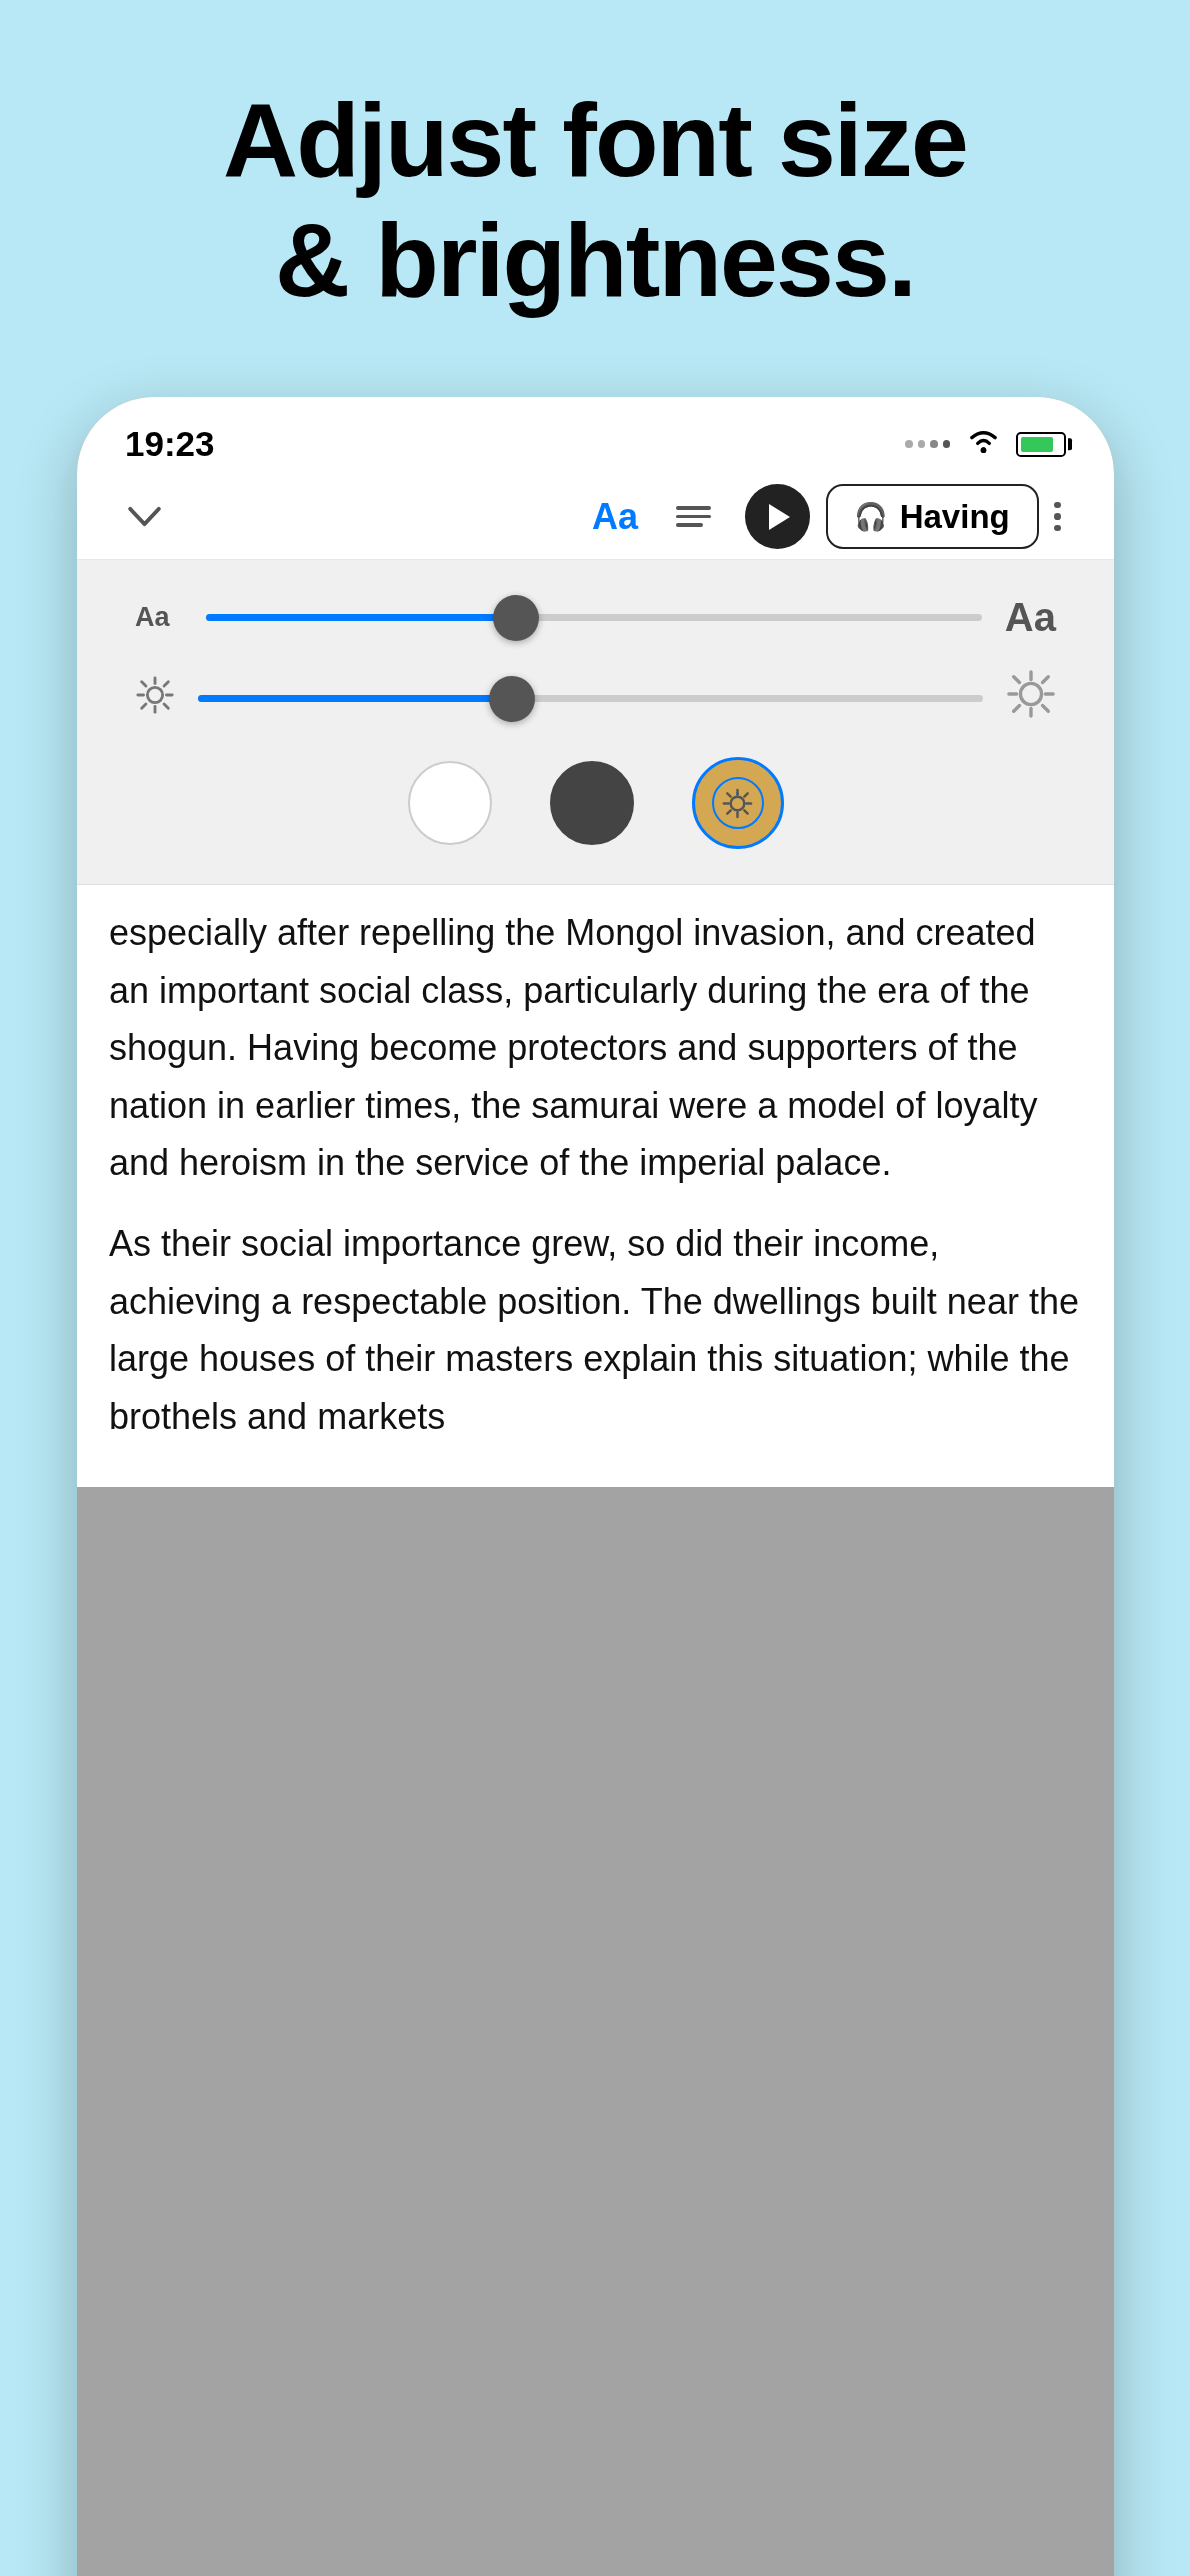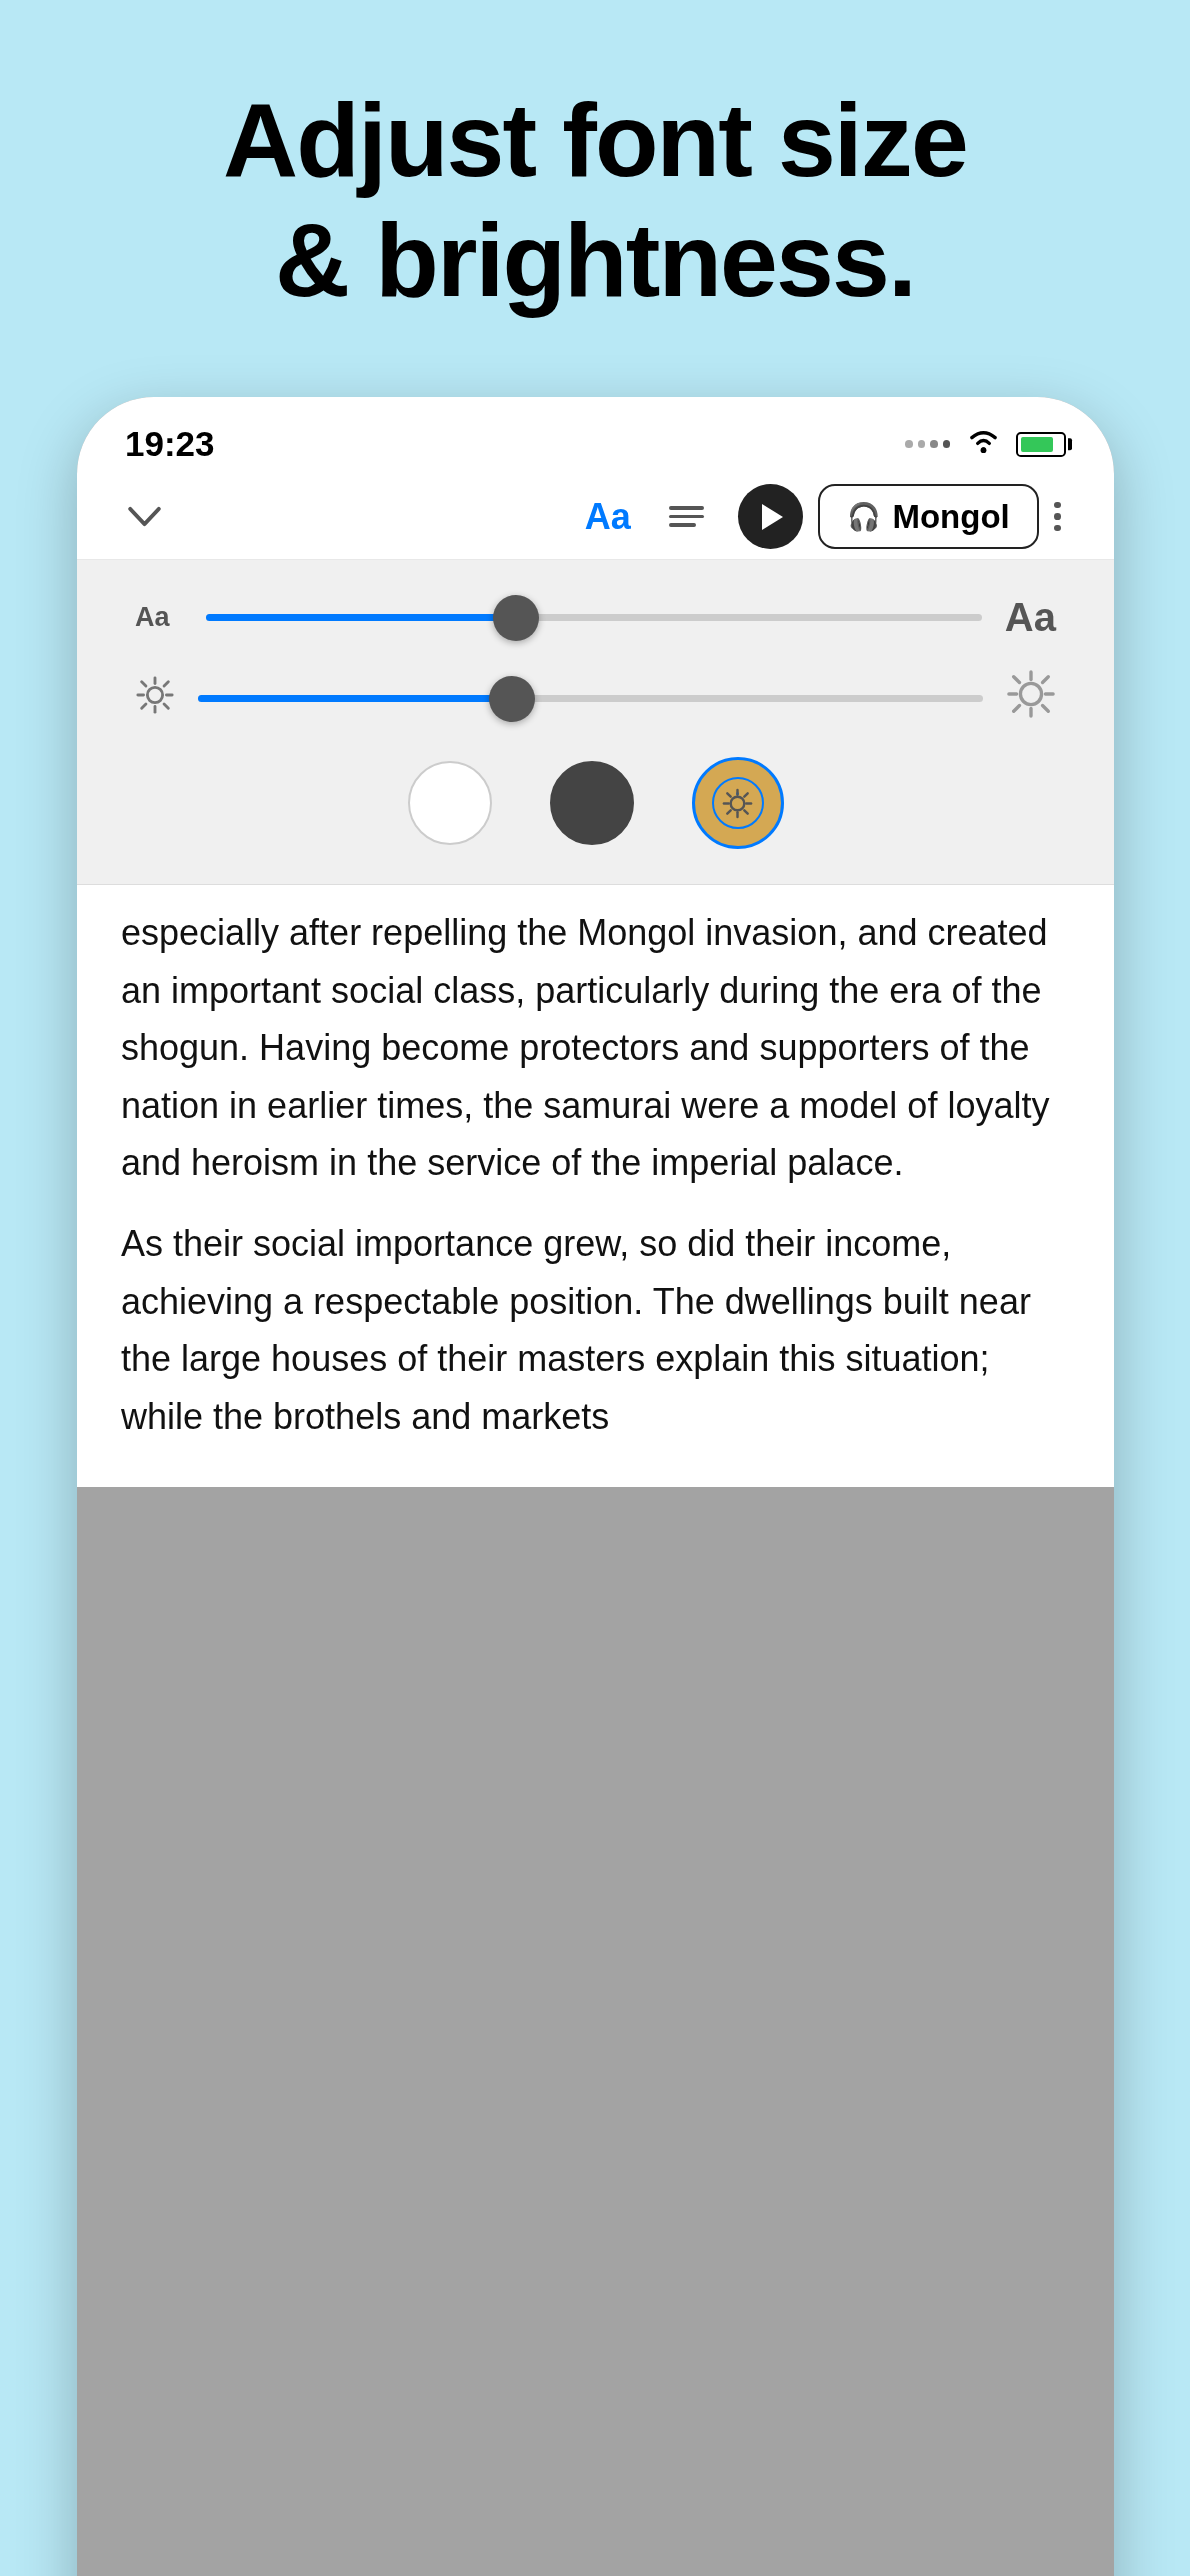--- a/index.html
+++ b/index.html
@@ -310,21 +310,21 @@
       align-items: center;
       justify-content: center;
     }
 
     
     .reading-area {
       background: #fff;
     }
 
     .reading-content {
-      padding: 19px 44px;
+      padding: 19px 32px;
     }
 
     .reading-content p {
       font-size: 36px;
       line-height: 1.65;
       color: #000;
       margin-bottom: 23px;
     }
 
     .sun-icon-small {
@@ -380,21 +380,21 @@
       <div class="toolbar-list">
         <div class="list-line"></div>
         <div class="list-line"></div>
         <div class="list-line"></div>
       </div>
       <div class="toolbar-play">
         <div class="play-triangle"></div>
       </div>
       <div class="toolbar-listen">
         <span class="headphone-icon">🎧</span>
-        <span>Mongol</span>
+        <span>Having</span>
       </div>
       <div class="toolbar-more">
         <div class="more-dot"></div>
         <div class="more-dot"></div>
         <div class="more-dot"></div>
       </div>
     </div>
 
     <div class="settings-panel">
 

